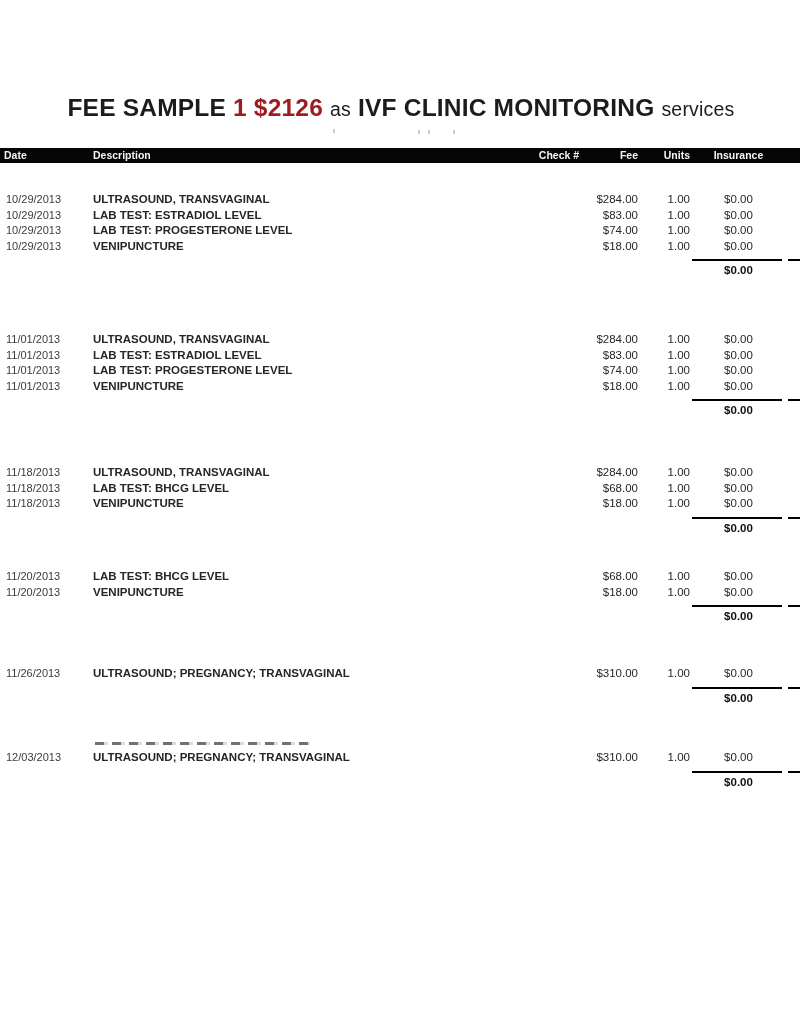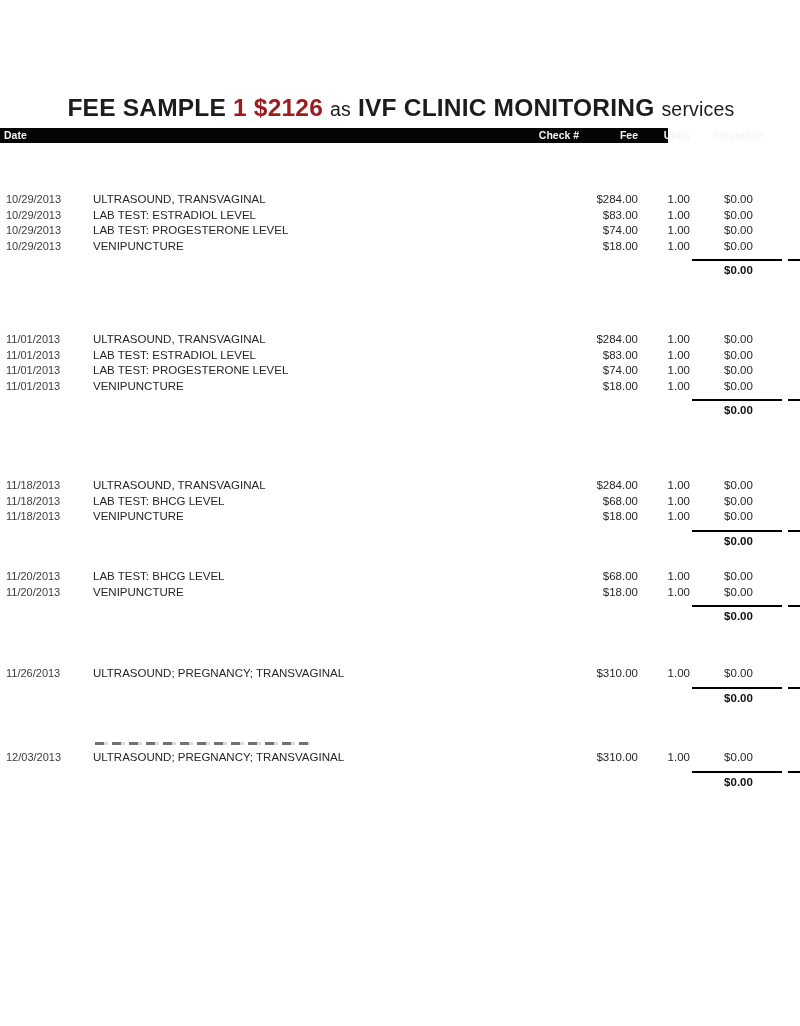--- a/index.html
+++ b/index.html
@@ -9,26 +9,26 @@
   .title{position:absolute;top:94px;left:0;width:800px;text-align:center;padding-left:2px;box-sizing:border-box;
          white-space:nowrap;color:#1c1c1c;letter-spacing:.2px;}
   .title .big{font-size:24.5px;font-weight:600;}
   .title .small{font-size:19.5px;font-weight:400;}
   .title .hl{font-weight:600;}
 
   
   .faint-mark{position:absolute;width:2px;height:4px;background:#8a8a8a;opacity:.45;}
 
   
-  .header-bar{position:absolute;left:0;top:128px;width:668px;height:15px;background:#050505;}
+  .header-bar{position:absolute;left:0;top:148px;width:800px;height:15px;background:#050505;}
   .header-bar .cell{position:absolute;top:0;height:15px;line-height:15px;font-size:10.5px;font-weight:700;color:#f5f5f5;}
 
   
   .c-date {position:absolute;left:6px;width:84px;text-align:left;}
-  .c-desc {position:absolute;left:93px;width:430px;text-align:left;white-space:nowrap;overflow:hidden;}
+  .c-desc {position:absolute;left:93px;width:430px;text-align:left;white-space:nowrap;overflow:hidden;font-weight:bold;}
   .c-check{position:absolute;left:520px;width:78px;text-align:center;}
   .c-fee  {position:absolute;left:552px;width:86px;text-align:right;}
   .c-units{position:absolute;left:628px;width:62px;text-align:right;}
   .c-ins  {position:absolute;left:695px;width:87px;text-align:center;}
   .header-bar .c-date{left:4px;}
 
   
   .group{position:absolute;left:0;width:800px;}
   .row{position:relative;height:15.5px;font-size:11.5px;line-height:15.5px;color:#262626;}
   .row .c-date{font-size:11px;color:#3c3c3c;}
@@ -50,20 +50,21 @@
   <span class="big">FEE SAMPLE</span><span class="big"> </span><span class="big hl" style="color: rgb(158, 27, 30);">1 $2126</span><span class="big"> </span><span class="small">as</span><span class="big"> </span><span class="big">IVF CLINIC MONITORING</span><span class="big"> </span><span class="small">services</span>
 </div>
 
 <div class="faint-mark" style="left:333px;top:129px;"></div>
 <div class="faint-mark" style="left:418px;top:130px;"></div>
 <div class="faint-mark" style="left:428px;top:130px;"></div>
 <div class="faint-mark" style="left:453px;top:130px;"></div>
 
 <div class="header-bar" style="background: rgb(5, 5, 5);">
   <div class="cell c-date">Date</div>
+  <div class="cell c-desc">Description</div>
   <div class="cell c-check">Check #</div>
   <div class="cell c-fee">Fee</div>
   <div class="cell c-units">Units</div>
   <div class="cell c-ins">Insurance</div>
 </div>
 
 <div class="group" style="top:192px;">
   <div class="row">
     <span class="c-date">10/29/2013</span>
     <span class="c-desc">ULTRASOUND, TRANSVAGINAL</span>
@@ -140,21 +141,21 @@
   </div>
   <div class="rule">
       <div class="rule-main"></div>
       <div class="rule-frag"></div>
     </div>
   <div class="subtotal">
       <span class="c-ins">$0.00</span>
     </div>
 </div>
 
-<div class="group" style="top:478px;">
+<div class="group" style="top:465px;">
   <div class="row">
     <span class="c-date">11/18/2013</span>
     <span class="c-desc">ULTRASOUND, TRANSVAGINAL</span>
     <span class="c-check"></span>
     <span class="c-fee">$284.00</span>
     <span class="c-units">1.00</span>
     <span class="c-ins">$0.00</span>
   </div>
   <div class="row">
     <span class="c-date">11/18/2013</span>

